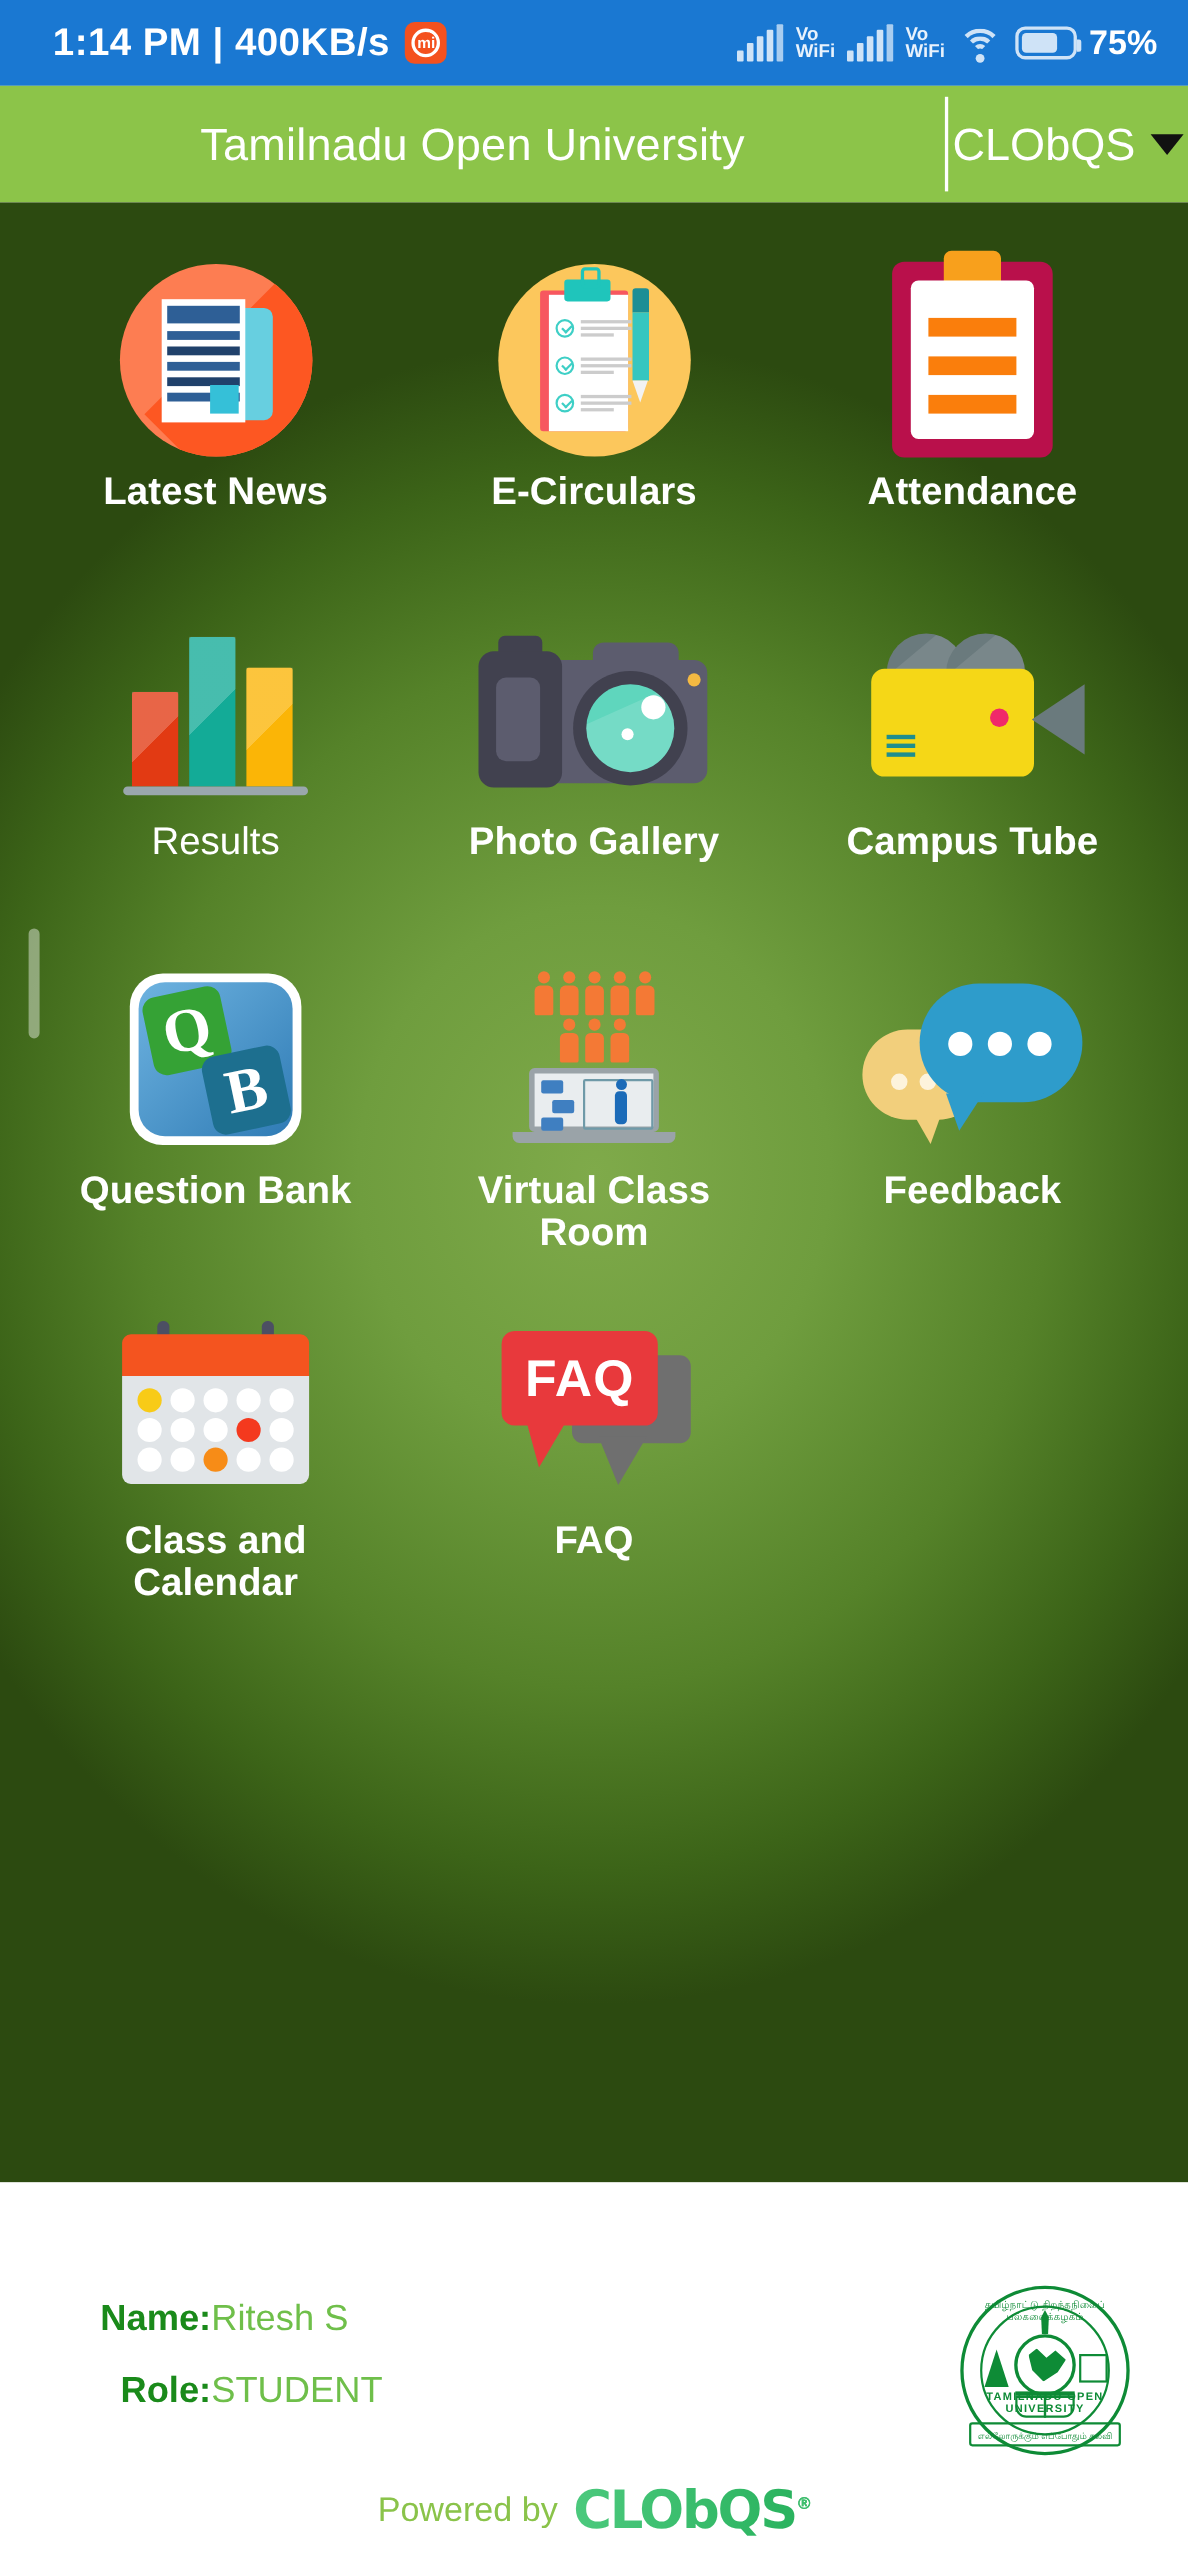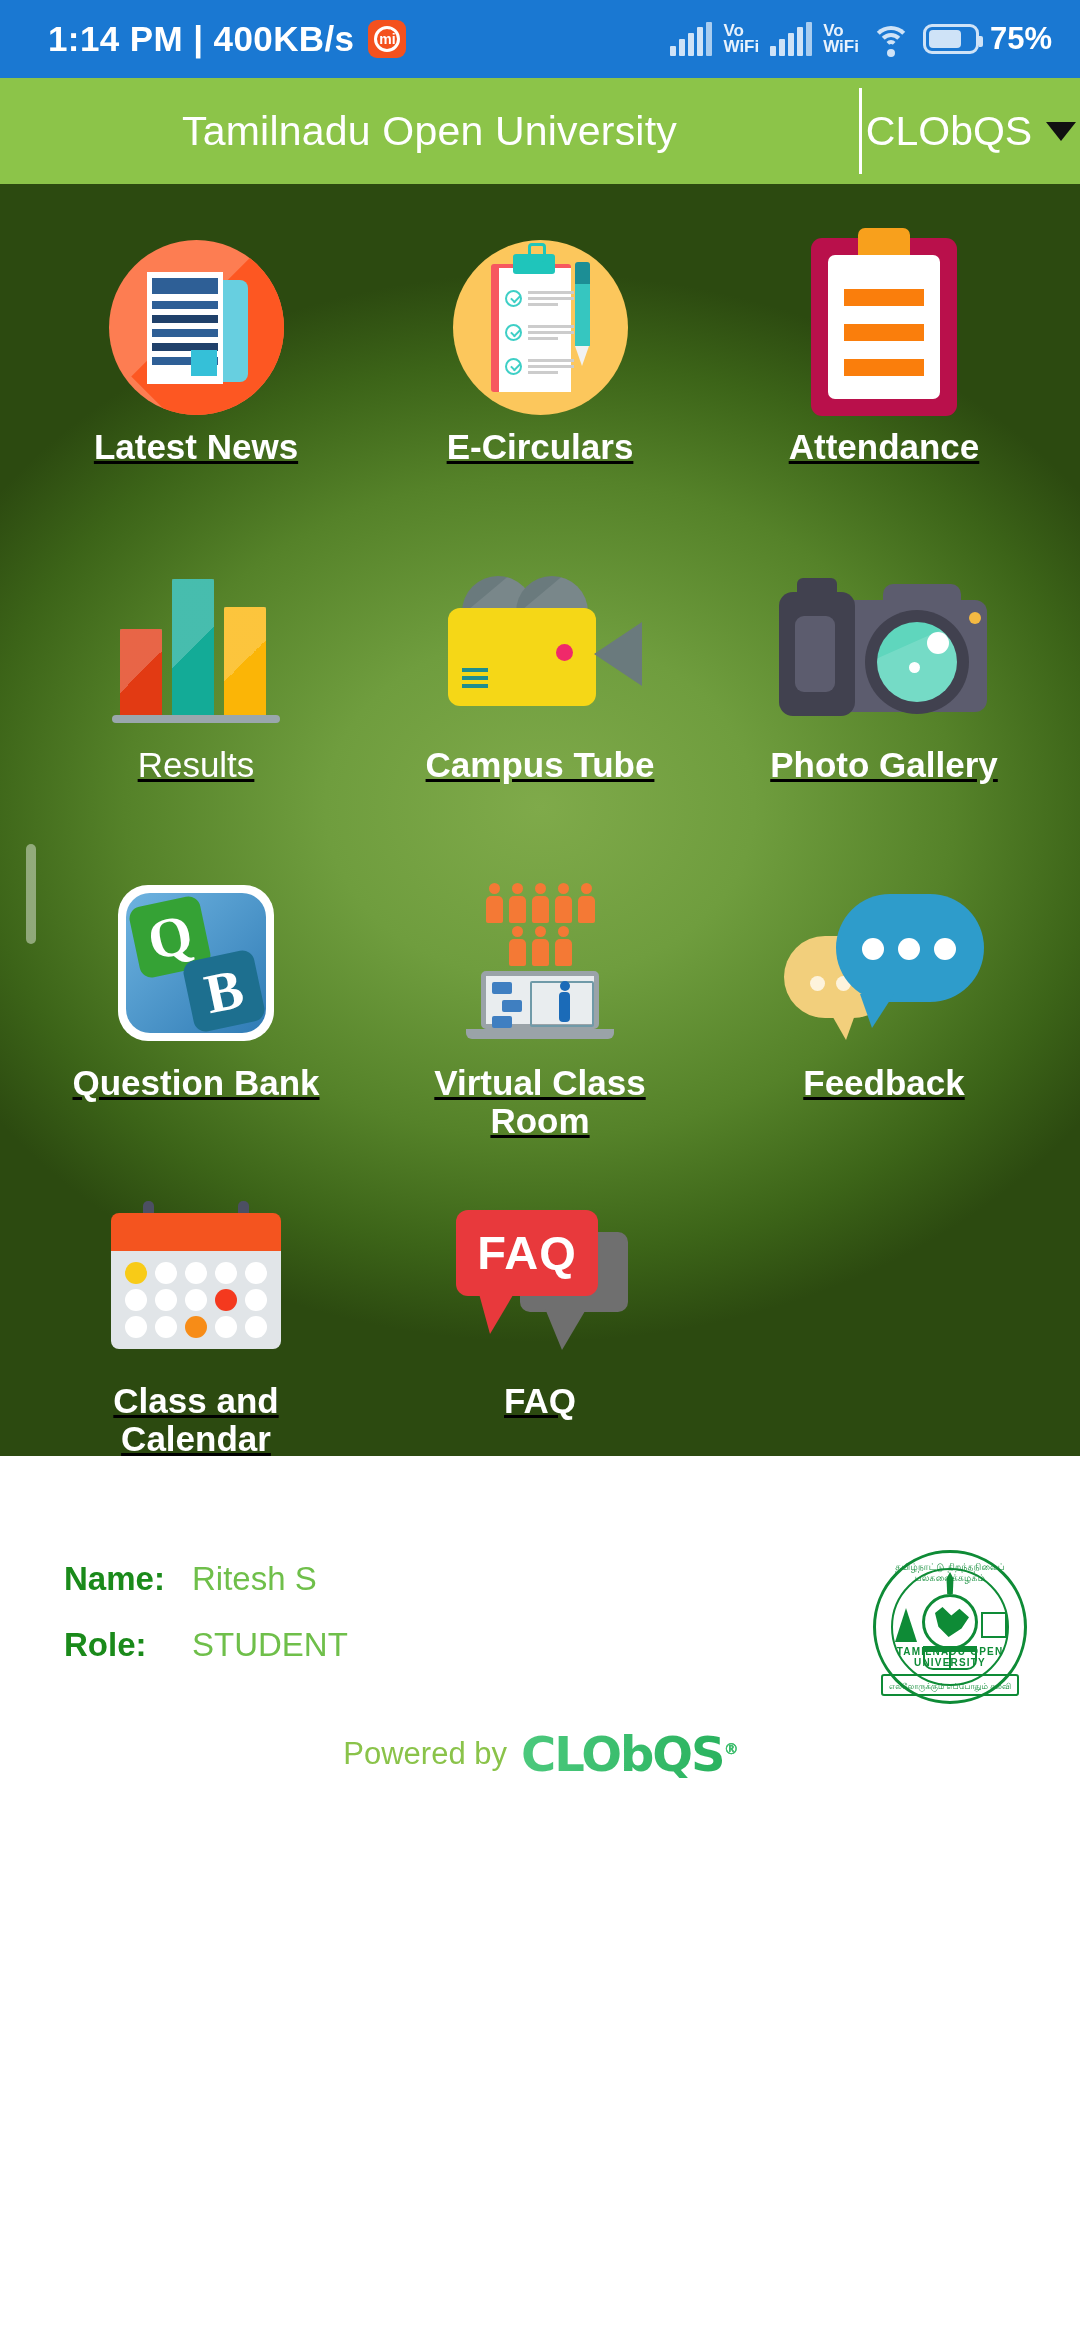--- a/index.html
+++ b/index.html
@@ -95,25 +95,24 @@
     width:218px; display:flex; align-items:center; justify-content:center;
     gap:14px; color:#fff; font-size:41px;
   }
   #lang-caret {
     width:0;height:0;border-left:15px solid transparent;
     border-right:15px solid transparent;border-top:19px solid #111;
   }
 
   
   #main {
-    height:1272px; position:relative;
+    height:1800px; position:relative;
     background:
       radial-gradient(ellipse 62% 42% at 50% 49%,
         #7faa4a 0%, #6f9d3e 32%, #558229 62%, #3c6418 84%, #2c4a10 100%);
-    text-decoration: underline;
   }
   #scroll-thumb {
     position:absolute; left:26px; top:660px; width:10px; height:100px;
     background:rgba(255,255,255,.42); border-radius:6px;
   }
   #grid {
     display:grid; grid-template-columns:repeat(3,1fr);
     padding:30px 24px 0 24px; row-gap:0;
   }
   .cell {
@@ -349,21 +348,21 @@
     background:#c58f68;border-radius:30px 30px 26px 26px;}
   #avatar .hair{position:absolute;left:42px;top:20px;width:66px;height:34px;
     background:#241a14;border-radius:32px 32px 8px 8px;}
   #view-profile-button {
     margin-top:22px; width:166px; height:74px; background:#8cc449;
     border:none; border-radius:16px; color:#fff; font-size:27px;
     cursor:pointer; font-family:"Liberation Sans", sans-serif;
   }
   #info-col { flex:1; padding:62px 0 0 22px; }
   .info-row { display:flex; margin-bottom:28px; align-items:baseline; }
-  .info-key { width:128px; color:#1a8a1a; font-size:33px; font-weight:bold; }
+  .info-key { width:128px; color:#1a8a1a; font-size:33px; font-weight:bold;text-align:right; }
   .info-val { color:#6fbf4a; font-size:33px; }
   #seal-col { width:200px; padding-top:48px; display:flex; justify-content:center; }
   #tnou-seal { width:162px; height:162px; position:relative; }
   #tnou-seal .ring-o{position:absolute;inset:4px;border:3px solid #0e8b36;border-radius:50%;}
   #tnou-seal .ring-i{position:absolute;inset:22px;border:2px solid #0e8b36;border-radius:50%;}
   #tnou-seal .globe{position:absolute;left:50%;top:48px;transform:translateX(-50%);
     width:56px;height:56px;border:3px solid #0e8b36;border-radius:50%;}
   #tnou-seal .globe::after{content:"";position:absolute;left:10px;top:10px;
     width:34px;height:30px;background:#0e8b36;
     clip-path:polygon(0 20%,22% 0,48% 28%,72% 6%,100% 34%,78% 72%,40% 100%,10% 66%);}
@@ -547,51 +546,51 @@
             <div class="b b2"></div>
             <div class="b b3"></div>
             <div class="base"></div>
           </div>
       </div>
       <div class="cell-label thin">Results</div>
     </div>
 
     <div class="cell">
       <div class="ico-wrap">
+        <div class="i-cam">
+          <div class="top"></div>
+            <div class="body"></div>
+            <div class="nub"></div>
+            <div class="grip"></div>
+          <div class="lens"></div>
+            <div class="lens2"></div>
+            <div class="fl1"></div>
+            <div class="fl2"></div>
+            <div class="dot"></div>
+        </div>
+      </div>
+      <div class="cell-label">Photo Gallery</div>
+    </div>
+
+    <div class="cell">
+      <div class="ico-wrap">
         <div class="i-vid">
           <div class="r1"></div>
             <div class="r2"></div>
             <div class="body"></div>
           <div class="lens"></div>
             <div class="rec"></div>
           <div class="ln">
               <i></i>
               <i></i>
               <i></i>
             </div>
         </div>
       </div>
       <div class="cell-label">Campus Tube</div>
-    </div>
-
-    <div class="cell">
-      <div class="ico-wrap">
-        <div class="i-cam">
-          <div class="top"></div>
-            <div class="body"></div>
-            <div class="nub"></div>
-            <div class="grip"></div>
-          <div class="lens"></div>
-            <div class="lens2"></div>
-            <div class="fl1"></div>
-            <div class="fl2"></div>
-            <div class="dot"></div>
-        </div>
-      </div>
-      <div class="cell-label">Photo Gallery</div>
     </div>
 
 
     <div class="cell">
       <div class="ico-wrap">
         <div class="i-qb">
             <div class="in">
           <div class="q">Q</div>
           <div class="bq">B</div>
         </div>

